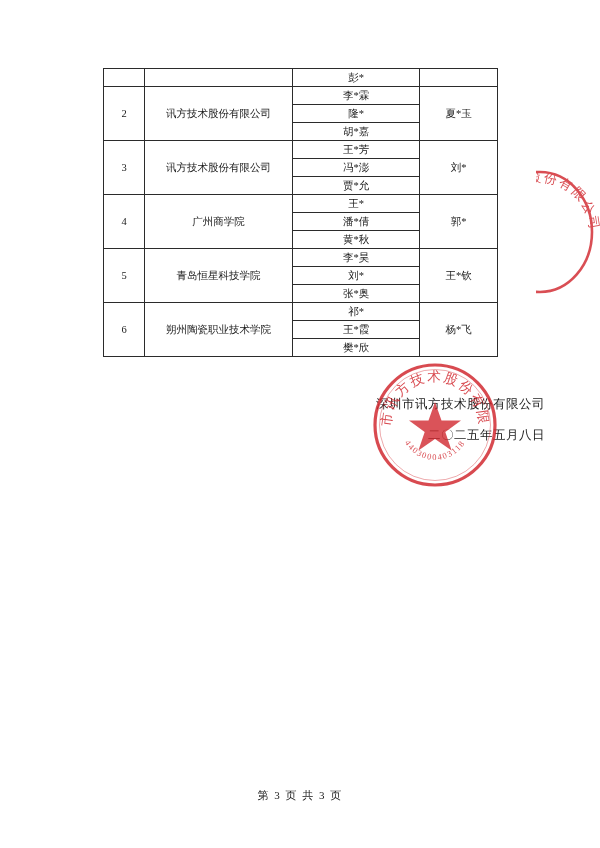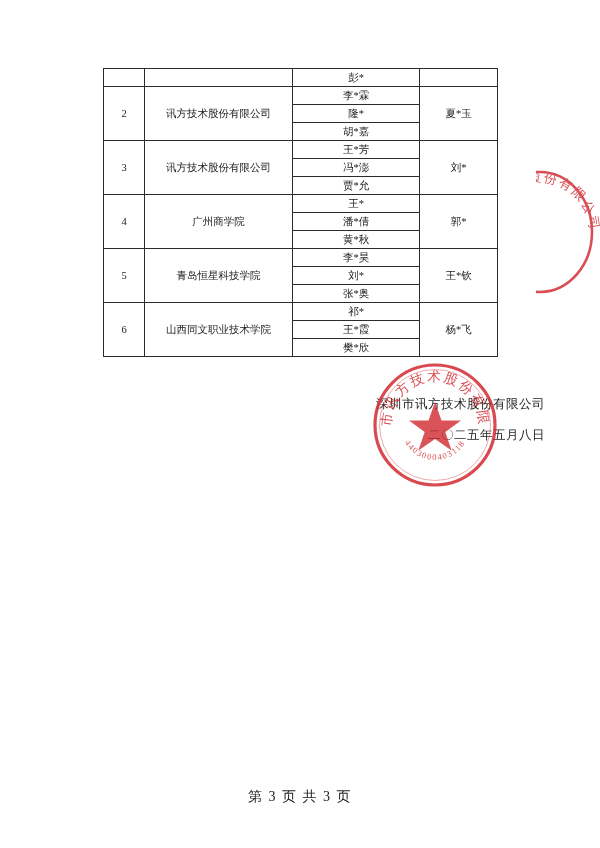--- a/index.html
+++ b/index.html
@@ -98,21 +98,21 @@
     top: 0;
   }
 
   
   .footer {
     position: absolute;
     left: 0;
     right: 0;
     top: 788px;
     text-align: center;
-    font-size: 14px;
+    font-size: 11px;
     letter-spacing: 1.5px;
     color: #202020;
   }
 </style>
 </head>
 <body>
 
 <div class="page">
 
   <div class="table-wrap">
@@ -179,21 +179,21 @@
         </tr>
         <tr>
           <td>刘*</td>
         </tr>
         <tr>
           <td>张*奥</td>
         </tr>
 
         <tr>
           <td rowspan="3">6</td>
-          <td rowspan="3">山西同文职业技术学院</td>
+          <td rowspan="3">朔州陶瓷职业技术学院</td>
           <td>祁*</td>
           <td rowspan="3">杨*飞</td>
         </tr>
         <tr>
           <td>王*霞</td>
         </tr>
         <tr>
           <td>樊*欣</td>
         </tr>
 

